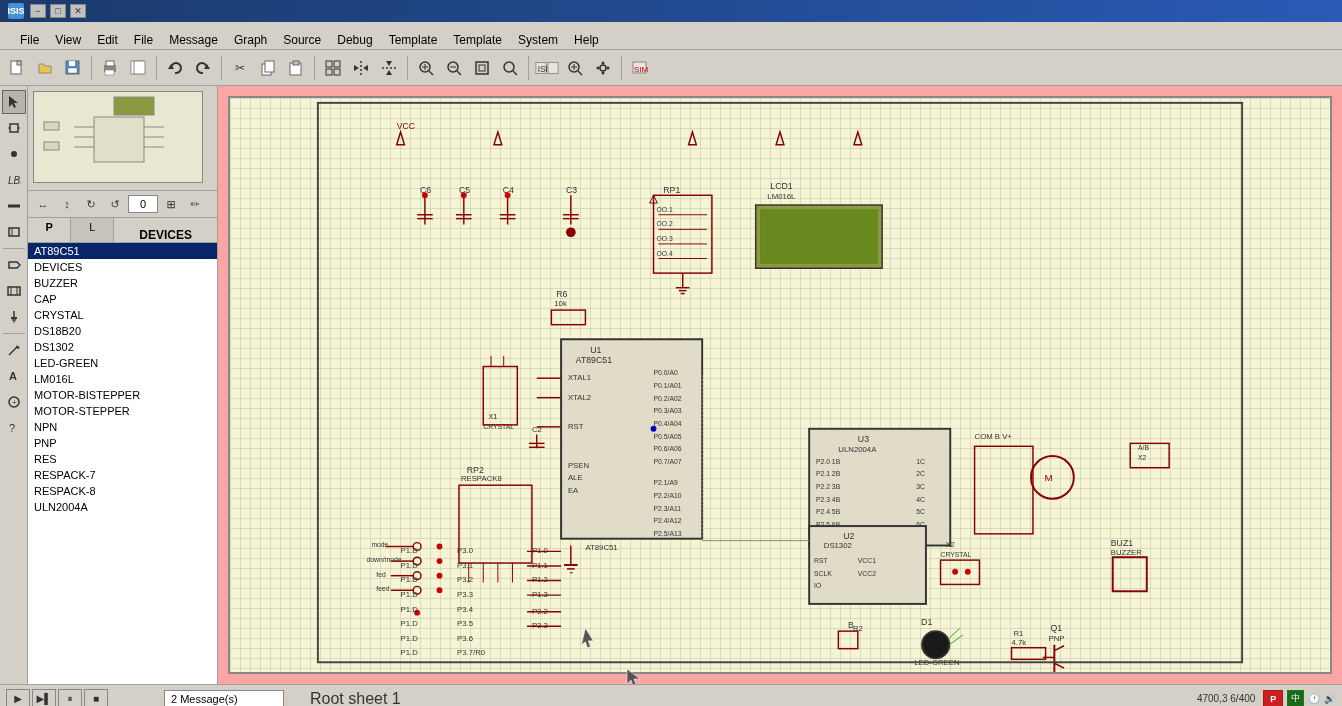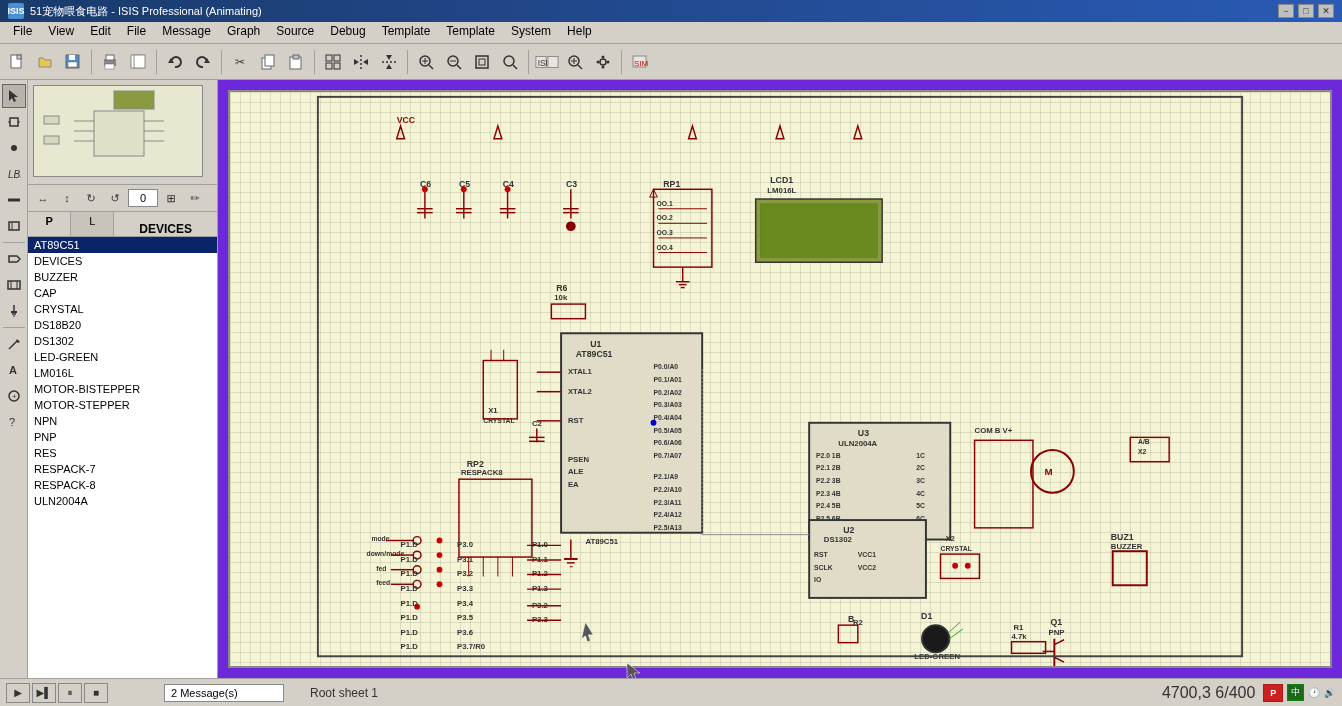--- a/index.html
+++ b/index.html
@@ -25,25 +25,25 @@
     #title-bar .window-controls { display: flex; gap: 4px; }
     #title-bar .win-btn {
       width: 16px; height: 14px; background: #c0c0c0;
       border: 1px solid #888; font-size: 9px;
       display: flex; align-items: center; justify-content: center;
       cursor: pointer; color: #333;
     }
 
     
     #menu-bar {
-      height: 22px;
-      background: #d4d0c8;
-      display: flex;
-      align-items: flex-start;
-      padding: 0 5px;
+      height: 28px;
+      background: #d4d0c8;
+      display: flex;
+      align-items: flex-end;
+      padding: 0 12px;
       border-bottom: 1px solid #a0a0a0;
     }
     .menu-item {
       padding: 2px 8px;
       cursor: pointer;
       font-size: 12px;
       color: #000;
     }
 
     
@@ -162,24 +162,23 @@
       font-size: 11px;
       cursor: pointer;
       color: #000;
       border-bottom: none;
     }
     .device-item.selected { background: #0a246a; color: white; }
 
     
     #canvas-area {
       flex: 1;
-      background: #6d28d9;
+      background: #fca5a5;
       position: relative;
       overflow: hidden;
-      font-weight: bold;
     }
 
     
     #schematic-canvas {
       position: absolute;
       top: 10px; left: 10px;
       right: 10px; bottom: 10px;
       background: #f5f5d5;
       border: 2px solid #888;
     }
@@ -217,32 +216,32 @@
     }
     .status-message {
       padding: 2px 6px;
       background: white;
       border: 1px solid #888;
       font-size: 11px;
       min-width: 120px;
       margin-left: 48px;
     }
     .status-sheet {
-      font-size: 12px;
+      font-size: 16px;
       color: #333;
       padding-left: 18px;
     }
     .status-right {
       margin-left: auto;
       display: flex;
       align-items: center;
       gap: 8px;
     }
     .status-coords {
-      font-size: 16px;
+      font-size: 10px;
       color: #333;
     }
 
     
     .schematic-svg {
       position: absolute;
       top: 0; left: 0;
       width: 100%; height: 100%;
     }
 
@@ -255,21 +254,20 @@
       top: 570px; left: 395px;
     }
   </style>
 </head>
 <body>
 
 <div id="title-bar">
   <div class="app-icon">
     <span>ISIS</span>
   </div>
-  <span class="title-text">51宠物喂食电路 - ISIS Professional (Animating)</span>
   <div class="window-controls">
     <div class="win-btn">−</div>
     <div class="win-btn">□</div>
     <div class="win-btn">✕</div>
   </div>
 </div>
 
 <div id="menu-bar">
   <span class="menu-item">File</span>
   <span class="menu-item">View</span>

